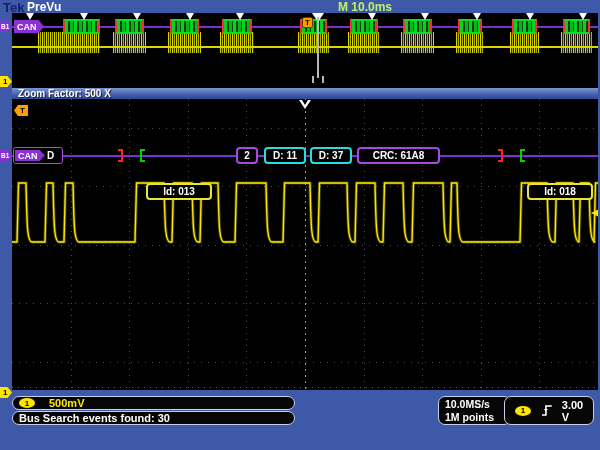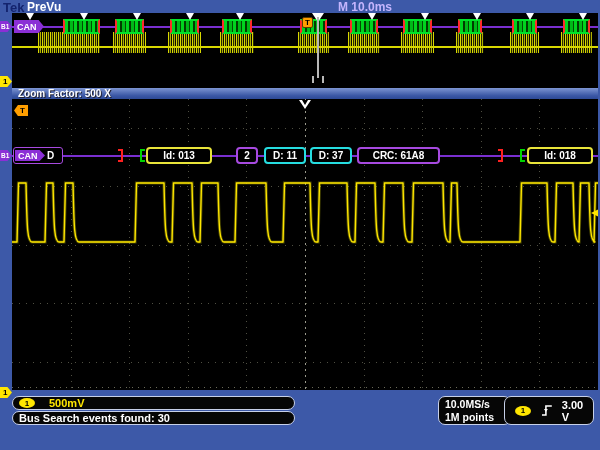--- a/index.html
+++ b/index.html
@@ -3,21 +3,21 @@
 <meta charset="utf-8">
 <style>
   * { margin:0; padding:0; box-sizing:border-box; }
   html,body { width:600px; height:450px; overflow:hidden; }
   body { font-family:"Liberation Sans","DejaVu Sans",sans-serif; }
   .screen { position:absolute; width:600px; height:450px; background:#3d59a8; }
 
   
   .tek-logo { position:absolute; left:3px; top:0; font-size:13px; font-weight:bold; color:#14246e; letter-spacing:0; }
   .prevu { position:absolute; left:27px; top:0; font-size:12px; font-weight:bold; color:#fff; }
-  .timebase { position:absolute; left:338px; top:0; font-size:12px; font-weight:bold; color:#c4b5fd; }
+  .timebase { position:absolute; left:338px; top:0; font-size:12px; font-weight:bold; color:#bef264; }
 
   
   .overview { position:absolute; left:12px; top:13px; width:586px; height:75px; background:#000; }
   .zoombar { position:absolute; left:12px; top:88px; width:586px; height:11px;
              background:linear-gradient(#7d95d2,#3a57a5 70%,#2e4a96); display:flex; align-items:center; }
   .zoombar span { color:#fff; font-size:10px; font-weight:bold; padding-left:6px; text-shadow:1px 1px 0 #223; }
   .zoomwin { position:absolute; left:12px; top:99px; width:586px; height:291px; background:#000; overflow:hidden; }
 
   
   .busline { position:absolute; left:0; top:13px; width:586px; height:2px; background:#7a2fd0; }
@@ -66,21 +66,21 @@
               color:#000; font-size:8px; font-weight:bold; display:flex; align-items:center; justify-content:center; padding-left:3px; }
   .decode-line { position:absolute; left:0; top:56px; width:586px; height:2px; background:#7a2fd0; }
   .can-box { position:absolute; left:1px; top:48px; width:50px; height:17px; background:#000;
              border:1px solid #a74ae0; border-radius:3px; display:flex; align-items:center; }
   .can-tag { width:30px; height:11px; background:#8b2fd6; clip-path:polygon(0 0,82% 0,100% 50%,82% 100%,0 100%);
              color:#fff; font-size:9px; font-weight:bold; display:flex; align-items:center; padding-left:3px; margin-left:1px; }
   .can-partial { color:#fff; font-size:10px; font-weight:bold; margin-left:2px; }
   .field { position:absolute; top:48px; height:17px; background:#000; border-radius:4px;
            display:flex; align-items:center; justify-content:center;
            color:#fff; font-size:10px; font-weight:bold; white-space:nowrap; }
-  .field.yellow { border:2px solid #e8e43a; }
+  .field.yellow { border:2px solid #e8e43a;margin-top:36px; }
   .field.purple { border:2px solid #a74ae0; }
   .field.cyan   { border:2px solid #26dde0; }
   .fmark { position:absolute; top:50px; width:5px; height:13px; }
   .fmark.end   { border-right:2px solid #ff2020; border-top:2px solid #ff2020; border-bottom:2px solid #ff2020; }
   .fmark.start { border-left:2px solid #00d400; border-top:2px solid #00d400; border-bottom:2px solid #00d400; }
   .lvl-arrow { position:absolute; left:579px; top:110px; width:0; height:0;
                border-top:4px solid transparent; border-bottom:4px solid transparent; border-right:8px solid #ffe600; }
 
   
   .robox { position:absolute; background:#060606; border:1px solid #c7d0e8; border-radius:7px; color:#fff; }

